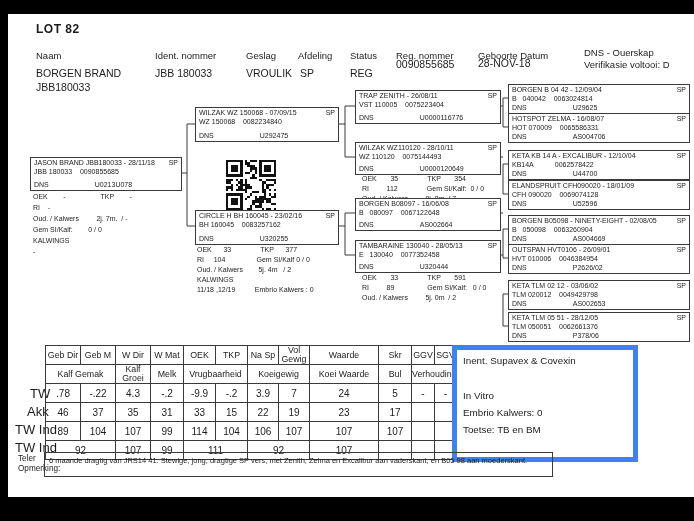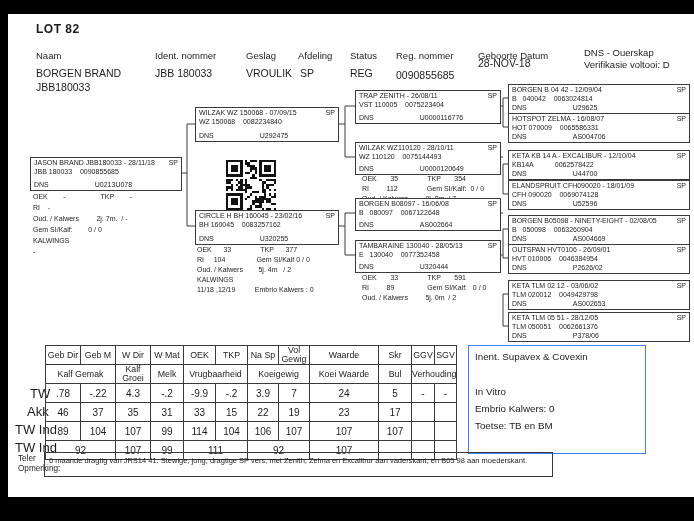--- a/index.html
+++ b/index.html
@@ -24,21 +24,21 @@
   .stats-subject{line-height:11px;}
   svg.connect{position:absolute;left:0;top:0;pointer-events:none;}
   .ebv{position:absolute;left:45px;top:345px;}
   .ebv table{border-collapse:collapse;table-layout:fixed;width:411px;}
   .ebv td,.ebv th{border:1px solid #3a3a3a;padding:0;text-align:center;vertical-align:middle;
        font-weight:normal;overflow:hidden;}
   .ebv .ghdr{font-size:8.8px;height:18px;line-height:9px;}
   .ebv .shdr{font-size:8.8px;height:18px;line-height:9px;}
   .ebv .val{font-size:10px;height:18px;}
   .rowlab{font-size:13px;white-space:nowrap;}
-  .panel{position:absolute;left:468px;top:345px;width:176px;height:107px;border:1px solid #3b82f6;}
+  .panel{position:absolute;left:452px;top:345px;width:176px;height:107px;border:5px solid #3b82f6;}
   .panel div{position:absolute;left:6px;font-size:9.8px;white-space:nowrap;}
   .remarkbox{position:absolute;left:44px;top:452px;width:507px;height:23px;border:1px solid #3a3a3a;}
   .remarkbox div{padding:3px 3px 0 4px;font-size:7.5px;white-space:nowrap;overflow:hidden;}
   .note{font-size:7.8px;white-space:nowrap;}
   .smalllab{font-size:8.2px;white-space:nowrap;}
   .qr{position:absolute;left:226px;top:160px;width:50px;height:50px;}
 </style>
 </head>
 <body>
 
@@ -55,21 +55,21 @@
   <div class="abs colhdr" style="left:478px;top:50px;">Geboorte Datum</div>
   <div class="abs colhdr" style="left:584px;top:47px;">DNS - Ouerskap</div>
   <div class="abs colhdr" style="left:584px;top:59px;">Verifikasie voltooi:  D</div>
 
   <div class="abs aval" style="left:36px;top:67px;">BORGEN BRAND</div>
   <div class="abs aval" style="left:36px;top:81px;">JBB180033</div>
   <div class="abs aval" style="left:155px;top:67px;text-align:right;">JBB 180033</div>
   <div class="abs aval" style="left:246px;top:67px;">VROULIK</div>
   <div class="abs aval" style="left:300px;top:67px;">SP</div>
   <div class="abs aval" style="left:350px;top:67px;">REG</div>
-  <div class="abs aval" style="left:396px;top:69px;">0090855685</div>
+  <div class="abs aval" style="left:396px;top:58px;">0090855685</div>
   <div class="abs aval" style="left:478px;top:57px;text-align:center;">28-NOV-18</div>
 
   <svg class="connect" width="694" height="521">
     <path d="M180 173 H187 M195 124 H187 V226 H195
              M337 124 H345 M355 106 H345 V157 H355
              M337 226 H345 M355 213 H345 V255 H355
              M499 106 H503 M508 98 H503 V127 H508
              M499 157 H503 M508 164 H503 V194 H508
              M499 213 H503 M508 229 H503 V258 H508
              M499 255 H503 M508 294 H503 V326 H508" fill="none" stroke="#3a3a3a" stroke-width="1"></path>

